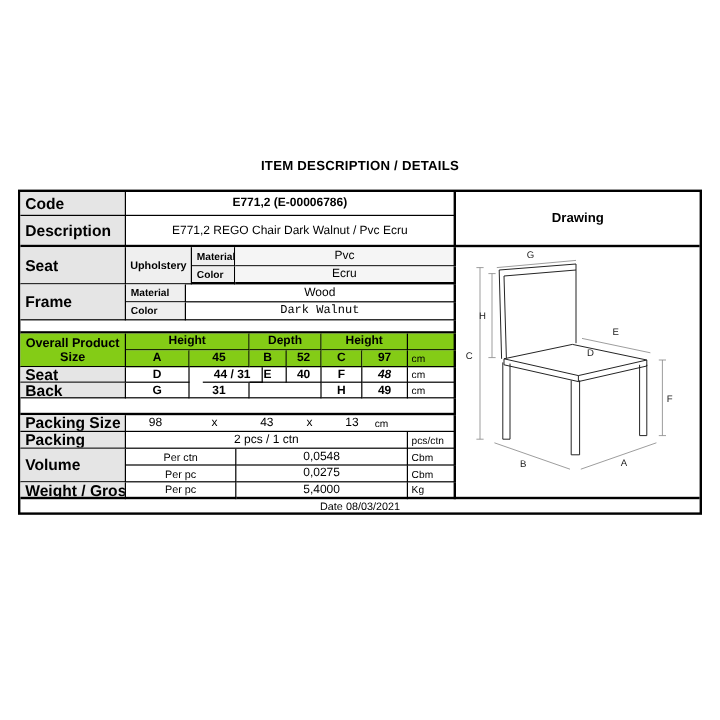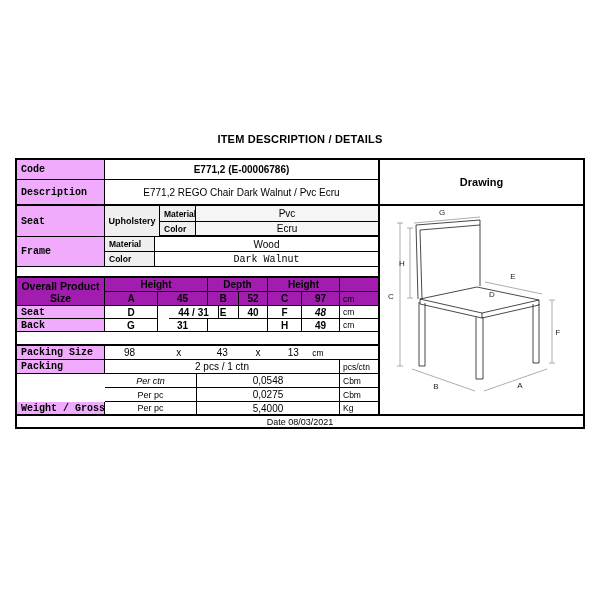--- a/index.html
+++ b/index.html
@@ -15,25 +15,25 @@
     position:absolute;left:15px;top:158px;width:566px;height:267px;
     border:2px solid #000;background:#fff;
   }
   .c{
     position:absolute;box-sizing:border-box;
     border-right:1px solid #000;border-bottom:1px solid #000;
     display:flex;align-items:center;justify-content:center;
     font-size:10px;overflow:hidden;white-space:nowrap;
   }
   .left{justify-content:flex-start;padding-left:4px;}
-  .lab{font-weight:bold;font-size:10px;background:#f0abfc;font-family:Liberation Mono, monospace;}
+  .lab{font-weight:bold;font-size:13px;background:#e5e5e5;}
   .key{font-weight:bold;font-size:8.5px;background:#efefef;}
   .keyn{font-size:9px;}
   .sb{background:#f5f5f5;}
-  .y{background:#a21caf;font-weight:bold;}
+  .y{background:#84cc16;font-weight:bold;}
   .bold{font-weight:bold;}
   .unit{font-size:8.5px;justify-content:flex-start;padding-left:3px;}
   .hb{border-bottom-width:2px;}
   .r2{border-right-width:2px;}
   .nb{border-bottom:0;}
   .date{font-size:9px;border-right:0;}
   .ps-part{position:absolute;transform:translateX(-50%);top:50%;margin-top:-6px;line-height:12px;}
   .two-line{flex-direction:column;line-height:12px;justify-content:center;}
   svg text{font-family:"Liberation Sans","DejaVu Sans",sans-serif;font-size:8px;fill:#222;}
 </style>
@@ -110,21 +110,22 @@
     <span class="ps-part" style="left:43%;">43</span>
     <span class="ps-part" style="left:56%;">x</span>
     <span class="ps-part" style="left:69%;">13</span>
     <span class="ps-part" style="left:78%;font-size:8.5px;">cm</span>
   </div>
 
   <div class="c lab left" style="left:0;top:200px;width:88px;height:14px;">Packing</div>
   <div class="c" style="left:88px;top:200px;width:235px;height:14px;">2 pcs / 1 ctn</div>
   <div class="c r2 unit" style="left:323px;top:200px;width:40px;height:14px;">pcs/ctn</div>
 
-  <div class="c keyn" style="left:88px;top:214px;width:92px;height:14px;font-style:italic;">Per ctn</div>
+  <div class="c lab left" style="left:0;top:214px;width:88px;height:28px;">Volume</div>
+  <div class="c keyn" style="left:88px;top:214px;width:92px;height:14px;">Per ctn</div>
   <div class="c" style="left:180px;top:214px;width:143px;height:14px;">0,0548</div>
   <div class="c r2 unit" style="left:323px;top:214px;width:40px;height:14px;">Cbm</div>
   <div class="c keyn" style="left:88px;top:228px;width:92px;height:14px;">Per pc</div>
   <div class="c" style="left:180px;top:228px;width:143px;height:14px;">0,0275</div>
   <div class="c r2 unit" style="left:323px;top:228px;width:40px;height:14px;">Cbm</div>
 
   <div class="c lab left hb" style="left:0;top:242px;width:88px;height:14px;">Weight / Gross</div>
   <div class="c keyn hb" style="left:88px;top:242px;width:92px;height:14px;">Per pc</div>
   <div class="c hb" style="left:180px;top:242px;width:143px;height:14px;">5,4000</div>
   <div class="c r2 unit hb" style="left:323px;top:242px;width:40px;height:14px;">Kg</div>

